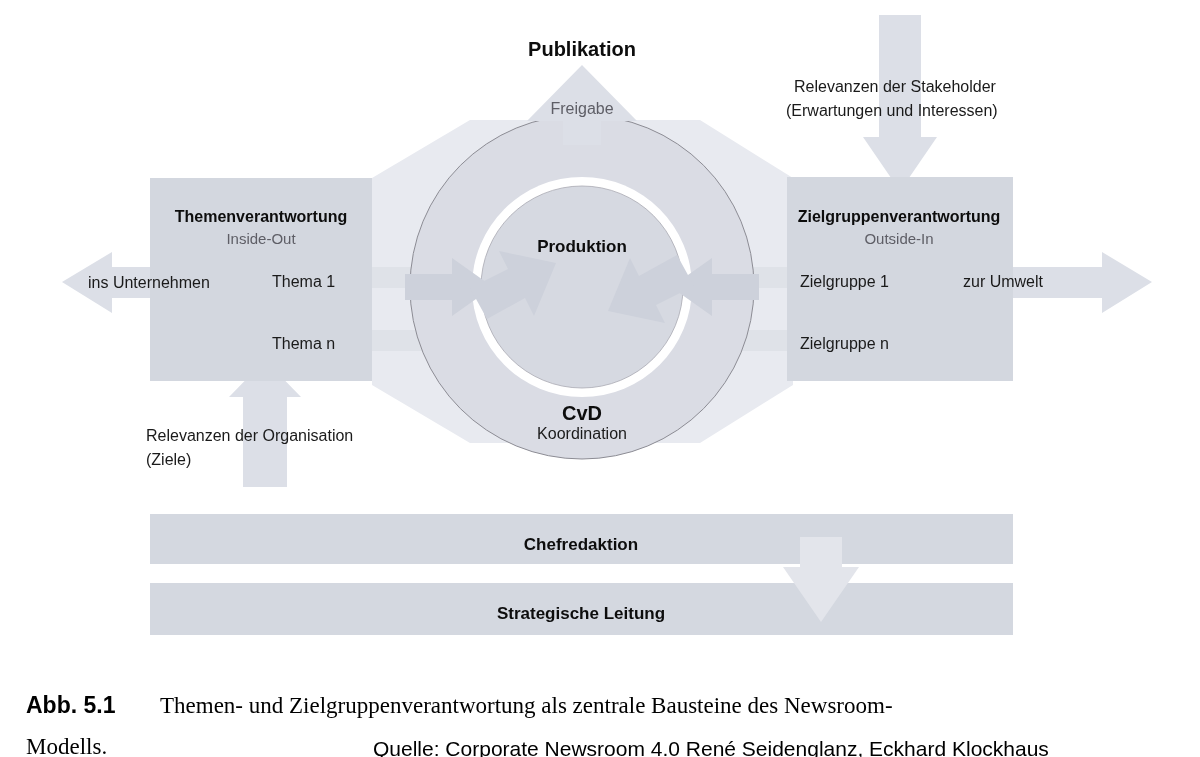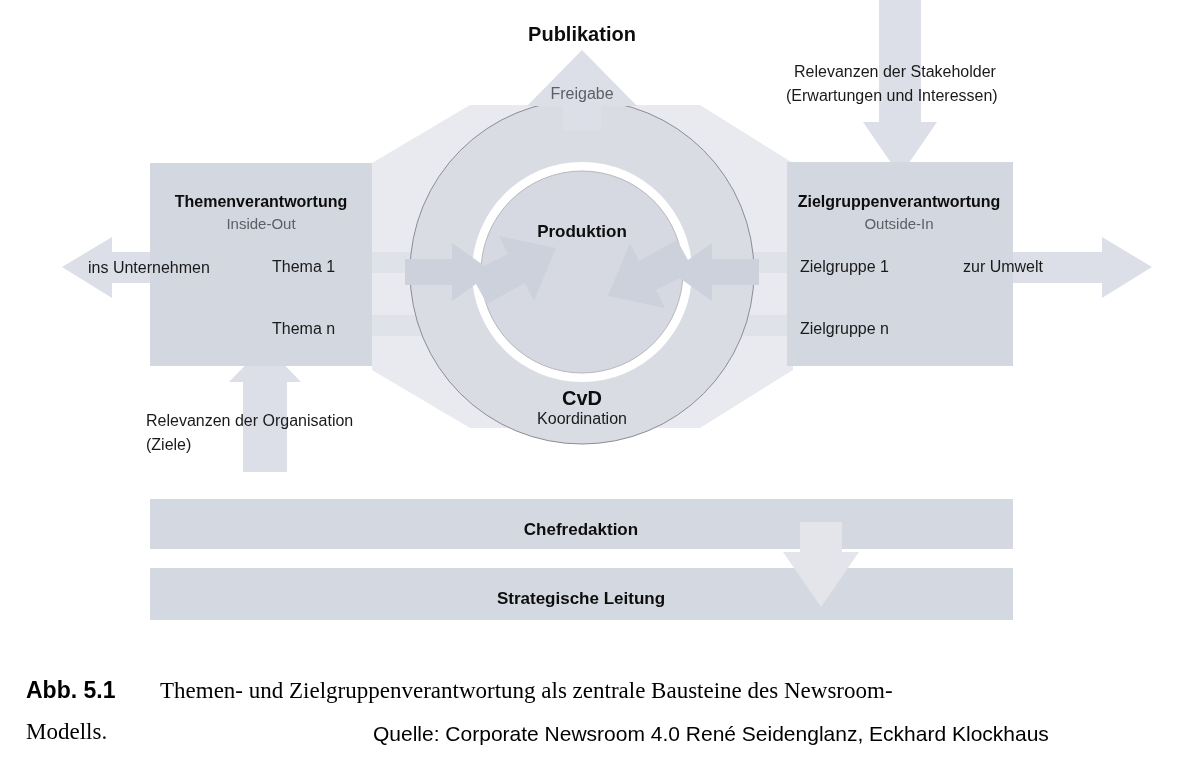--- a/index.html
+++ b/index.html
@@ -9,21 +9,21 @@
   }
   body {
     width: 1200px;
     height: 757px;
     font-family: "Liberation Sans", sans-serif;
     position: relative;
     overflow: hidden;
   }
   #diagram-root {
     position: absolute;
-    left: 0; top: 0;
+    left: 0; top: 15px;
     width: 1200px;
     height: 567px;
   }
   svg { display: block; }
 
   .lbl-bold {
     font-family: "Liberation Sans", sans-serif;
     font-weight: bold;
     fill: #0d0d0d;
   }

